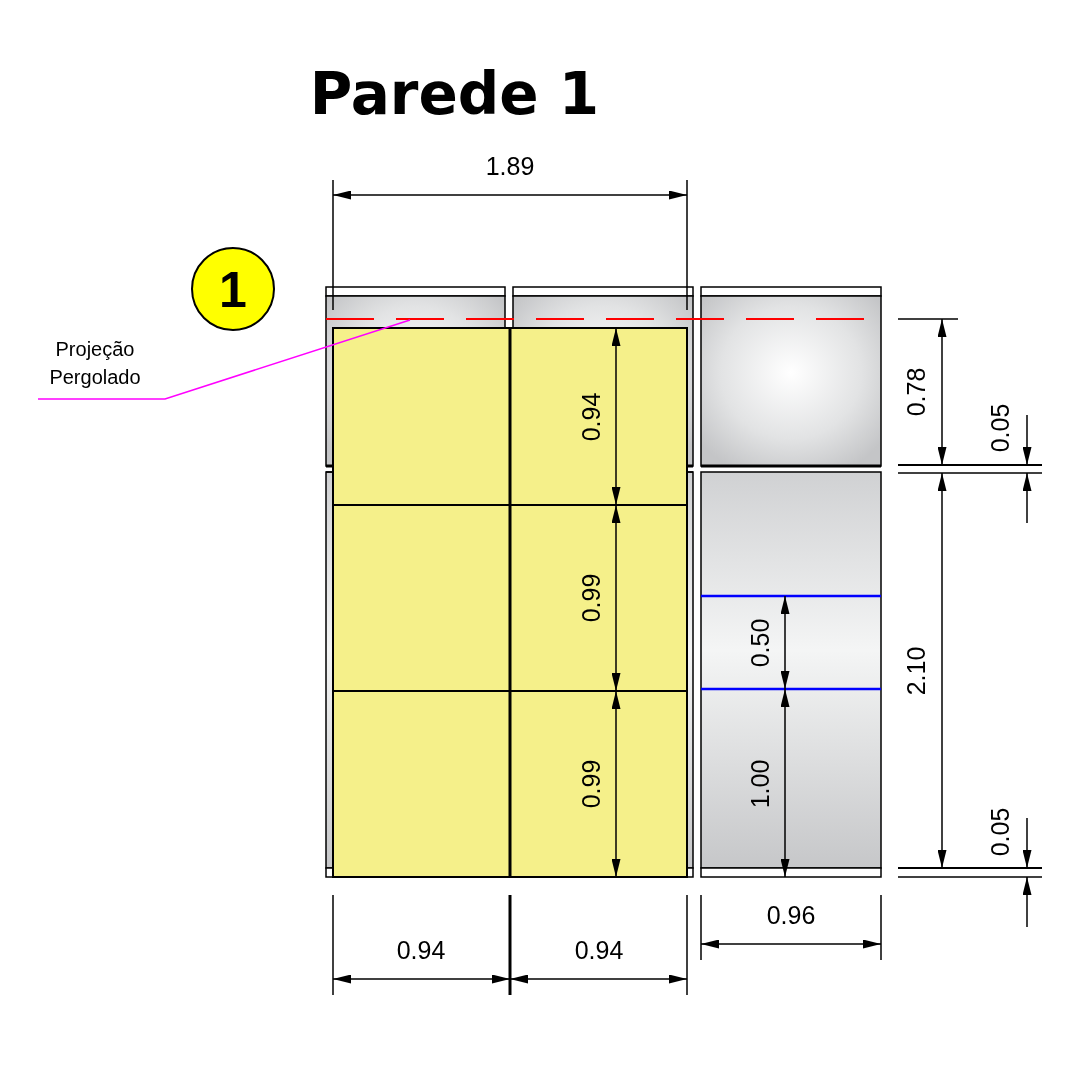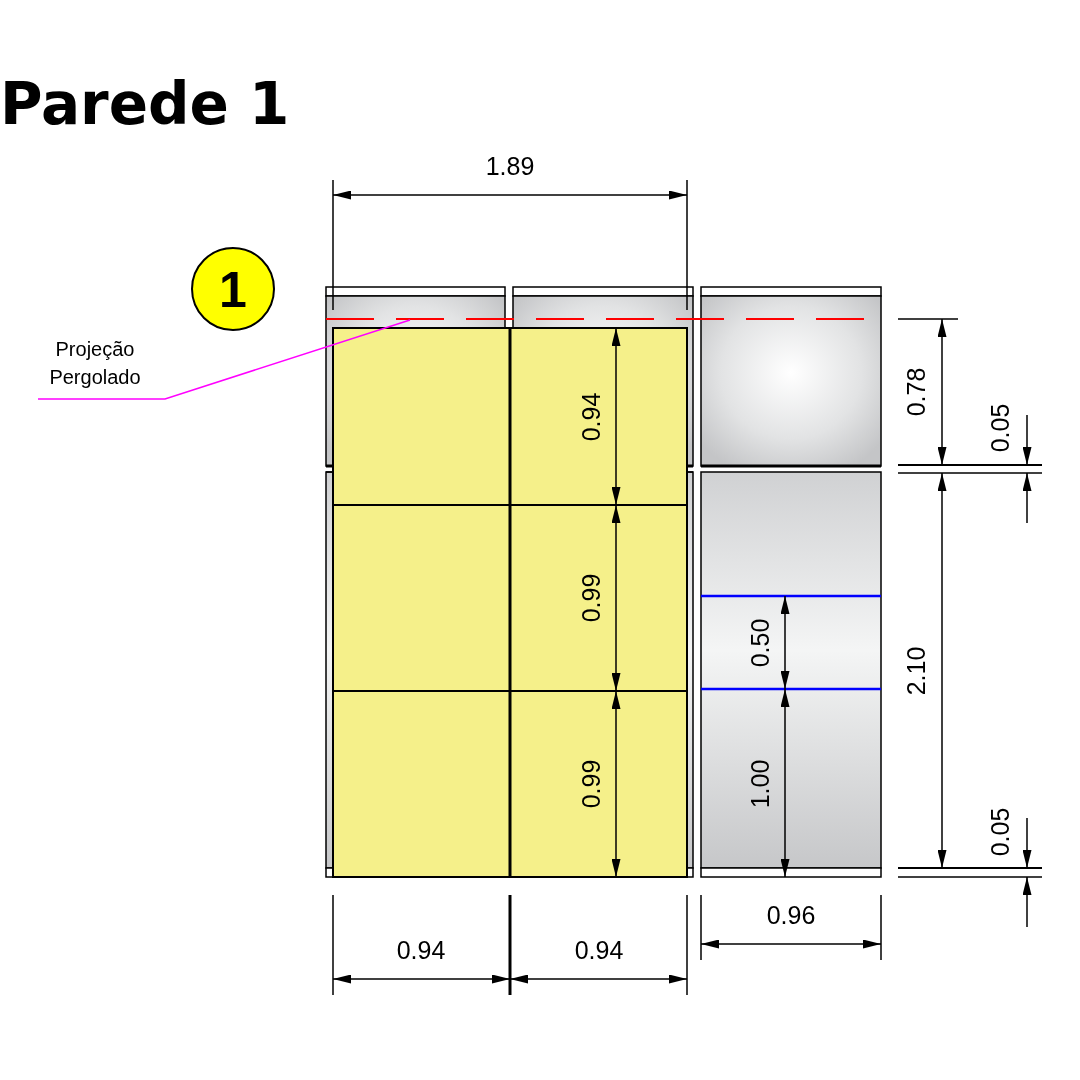--- a/index.html
+++ b/index.html
@@ -1,18 +1,18 @@
 <!DOCTYPE html>
 <html><head>
 <meta charset="utf-8">
 <style>
   html, body { margin: 0; padding: 0; background: #ffffff; }
   body { width: 1080px; height: 1080px; overflow: hidden; position: relative; font-family: "Liberation Sans", sans-serif; }
   #title {
-    position: absolute; left: 0; top: 70px; width: 909px; text-align: left;
+    position: absolute; left: 0; top: 60px; width: 909px; text-align: center;
     font-family: "DejaVu Sans", sans-serif; font-weight: bold; font-size: 58px; color: #000;
     letter-spacing: 0px;
   }
   svg { position: absolute; left: 0; top: 0; }
   .dim { font-family: "Liberation Sans", sans-serif; font-size: 25px; fill: #000; }
   .lbl { font-family: "Liberation Sans", sans-serif; font-size: 20px; fill: #000; }
   .badge-num { font-family: "Liberation Sans", sans-serif; font-weight: bold; font-size: 50px; fill: #000; }
 </style>
 </head>
 <body>

